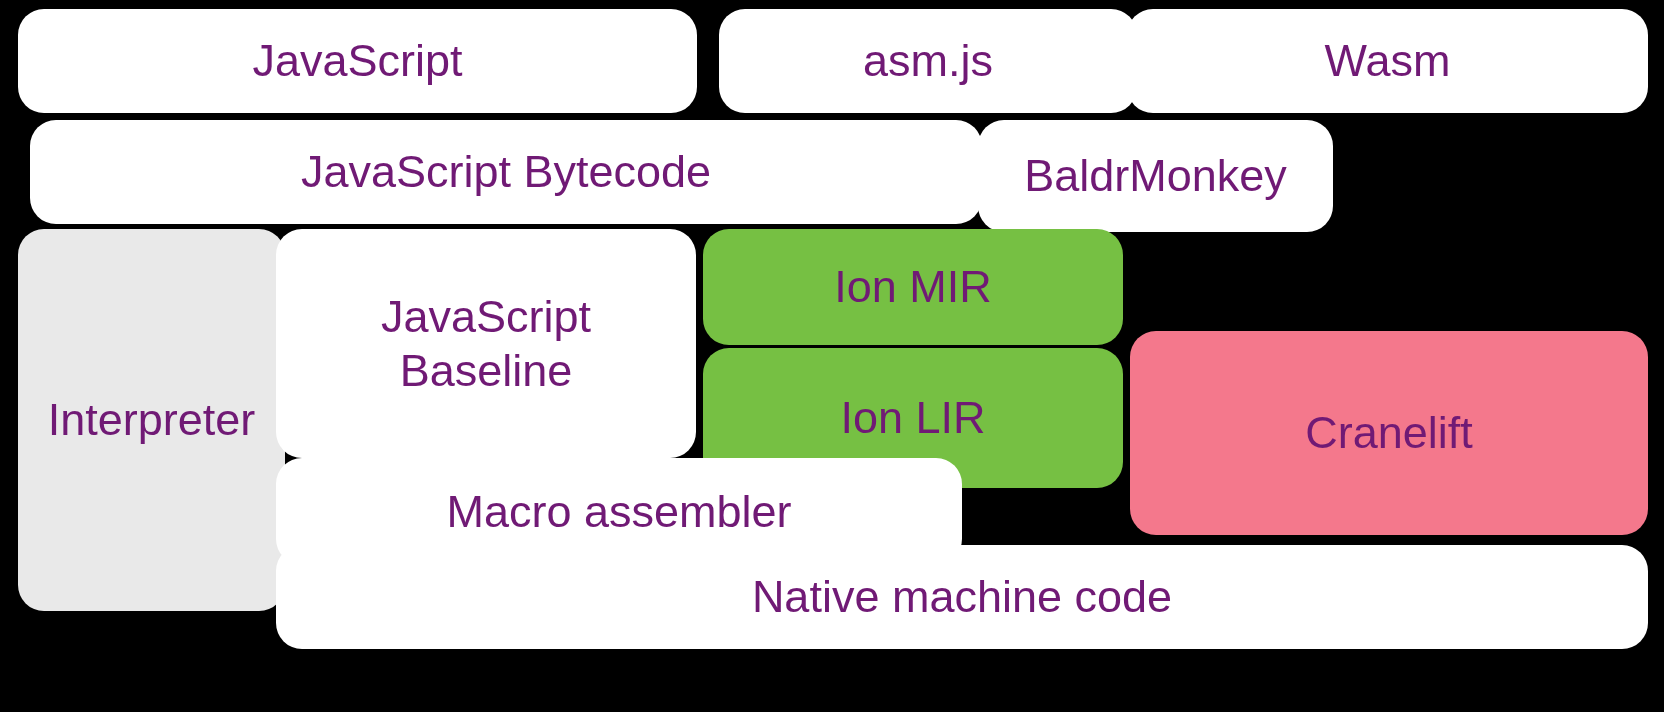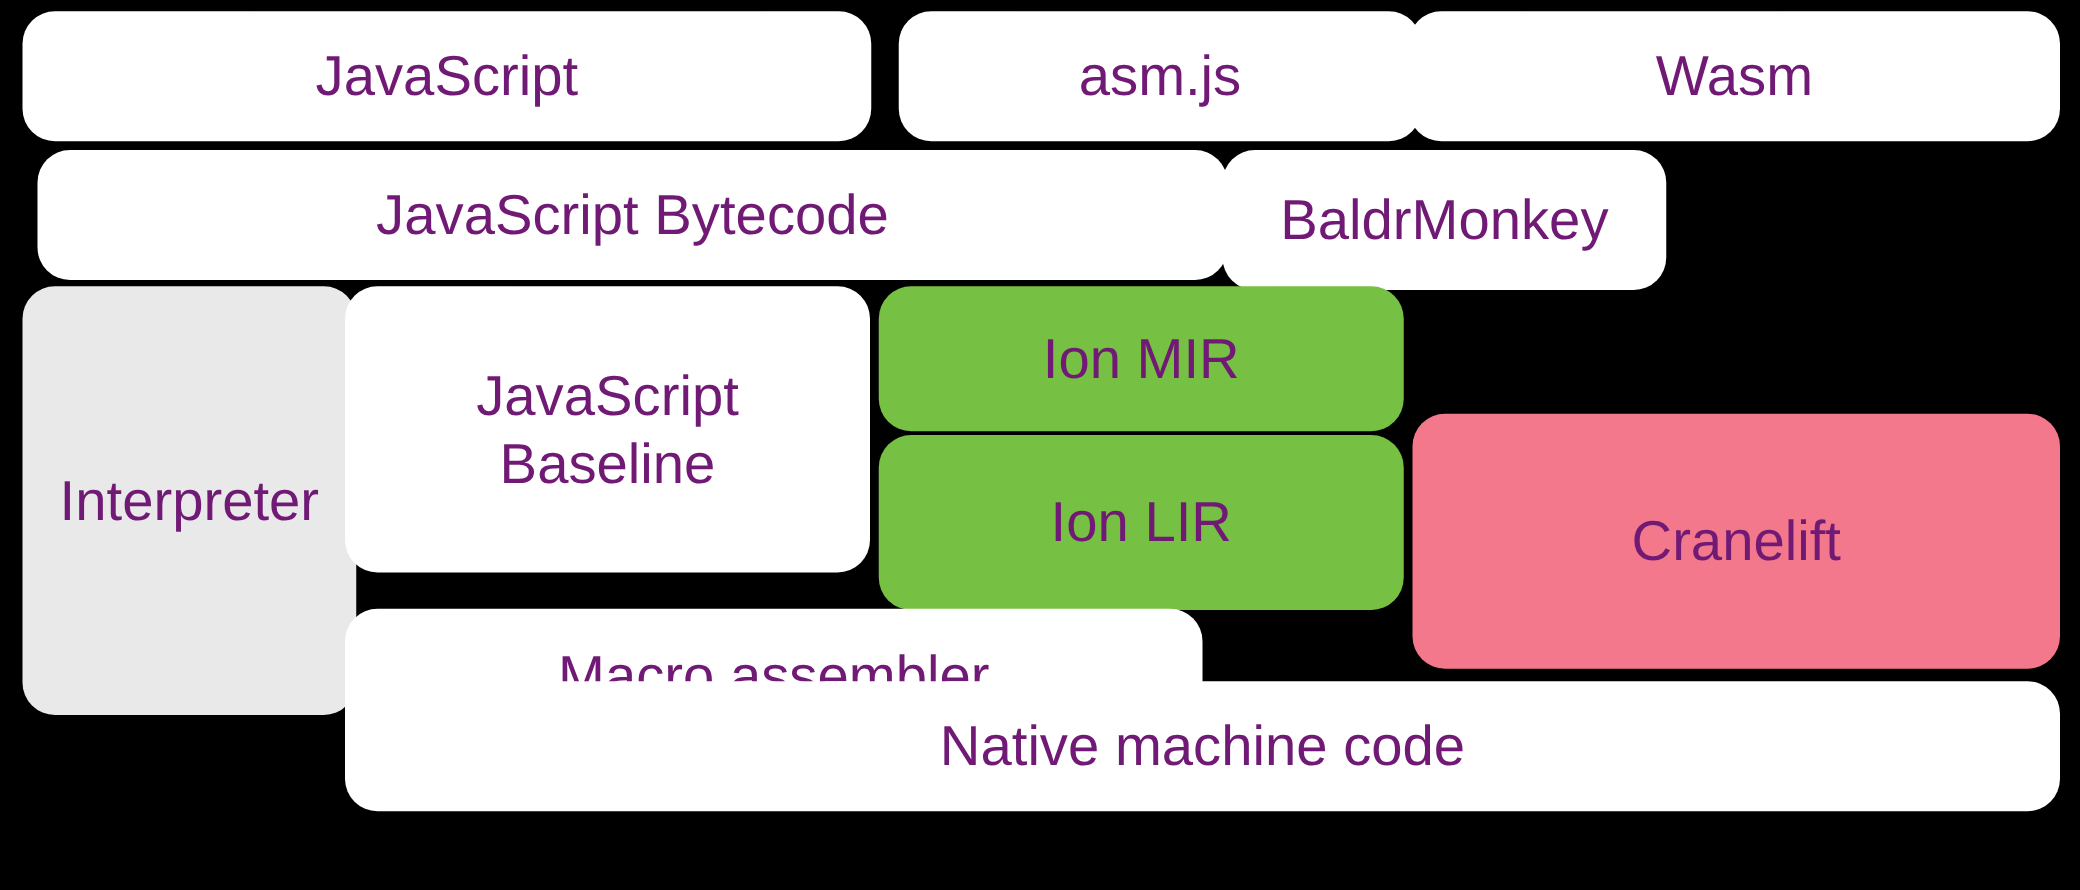--- a/index.html
+++ b/index.html
@@ -56,34 +56,34 @@
     </div>
     <div class="box" style="left: 1127px; top: 9px; width: 521px; height: 104px; justify-content: center;">
       <span class="label">Wasm</span>
     </div>
     <div class="box" style="left: 30px; top: 120px; width: 952px; height: 104px;">
       <span class="label">JavaScript Bytecode</span>
     </div>
     <div class="box" style="left: 978px; top: 120px; width: 355px; height: 112px;">
       <span class="label">BaldrMonkey</span>
     </div>
-    <div class="box gray" style="left: 18px; top: 229px; width: 267px; height: 343px;">
+    <div class="box gray" style="left: 18px; top: 229px; width: 267px; height: 382px;">
       <span class="label">Interpreter</span>
     </div>
     <div class="box" style="left: 276px; top: 229px; width: 420px; height: 229px;">
       <span class="label">JavaScript
 Baseline</span>
     </div>
     <div class="box green" style="left: 703px; top: 229px; width: 420px; height: 116px;">
       <span class="label">Ion MIR</span>
     </div>
     <div class="box green" style="left: 703px; top: 348px; width: 420px; height: 140px;">
       <span class="label">Ion LIR</span>
     </div>
-    <div class="box" style="left: 276px; top: 487px; width: 686px; height: 107px;">
+    <div class="box" style="left: 276px; top: 458px; width: 686px; height: 107px;">
       <span class="label">Macro assembler</span>
     </div>
     <div class="box pink" style="left: 1130px; top: 331px; width: 518px; height: 204px;">
       <span class="label">Cranelift</span>
     </div>
     <div class="box" style="left: 276px; top: 545px; width: 1372px; height: 104px;">
       <span class="label">Native machine code</span>
     </div>
   </div>
 

